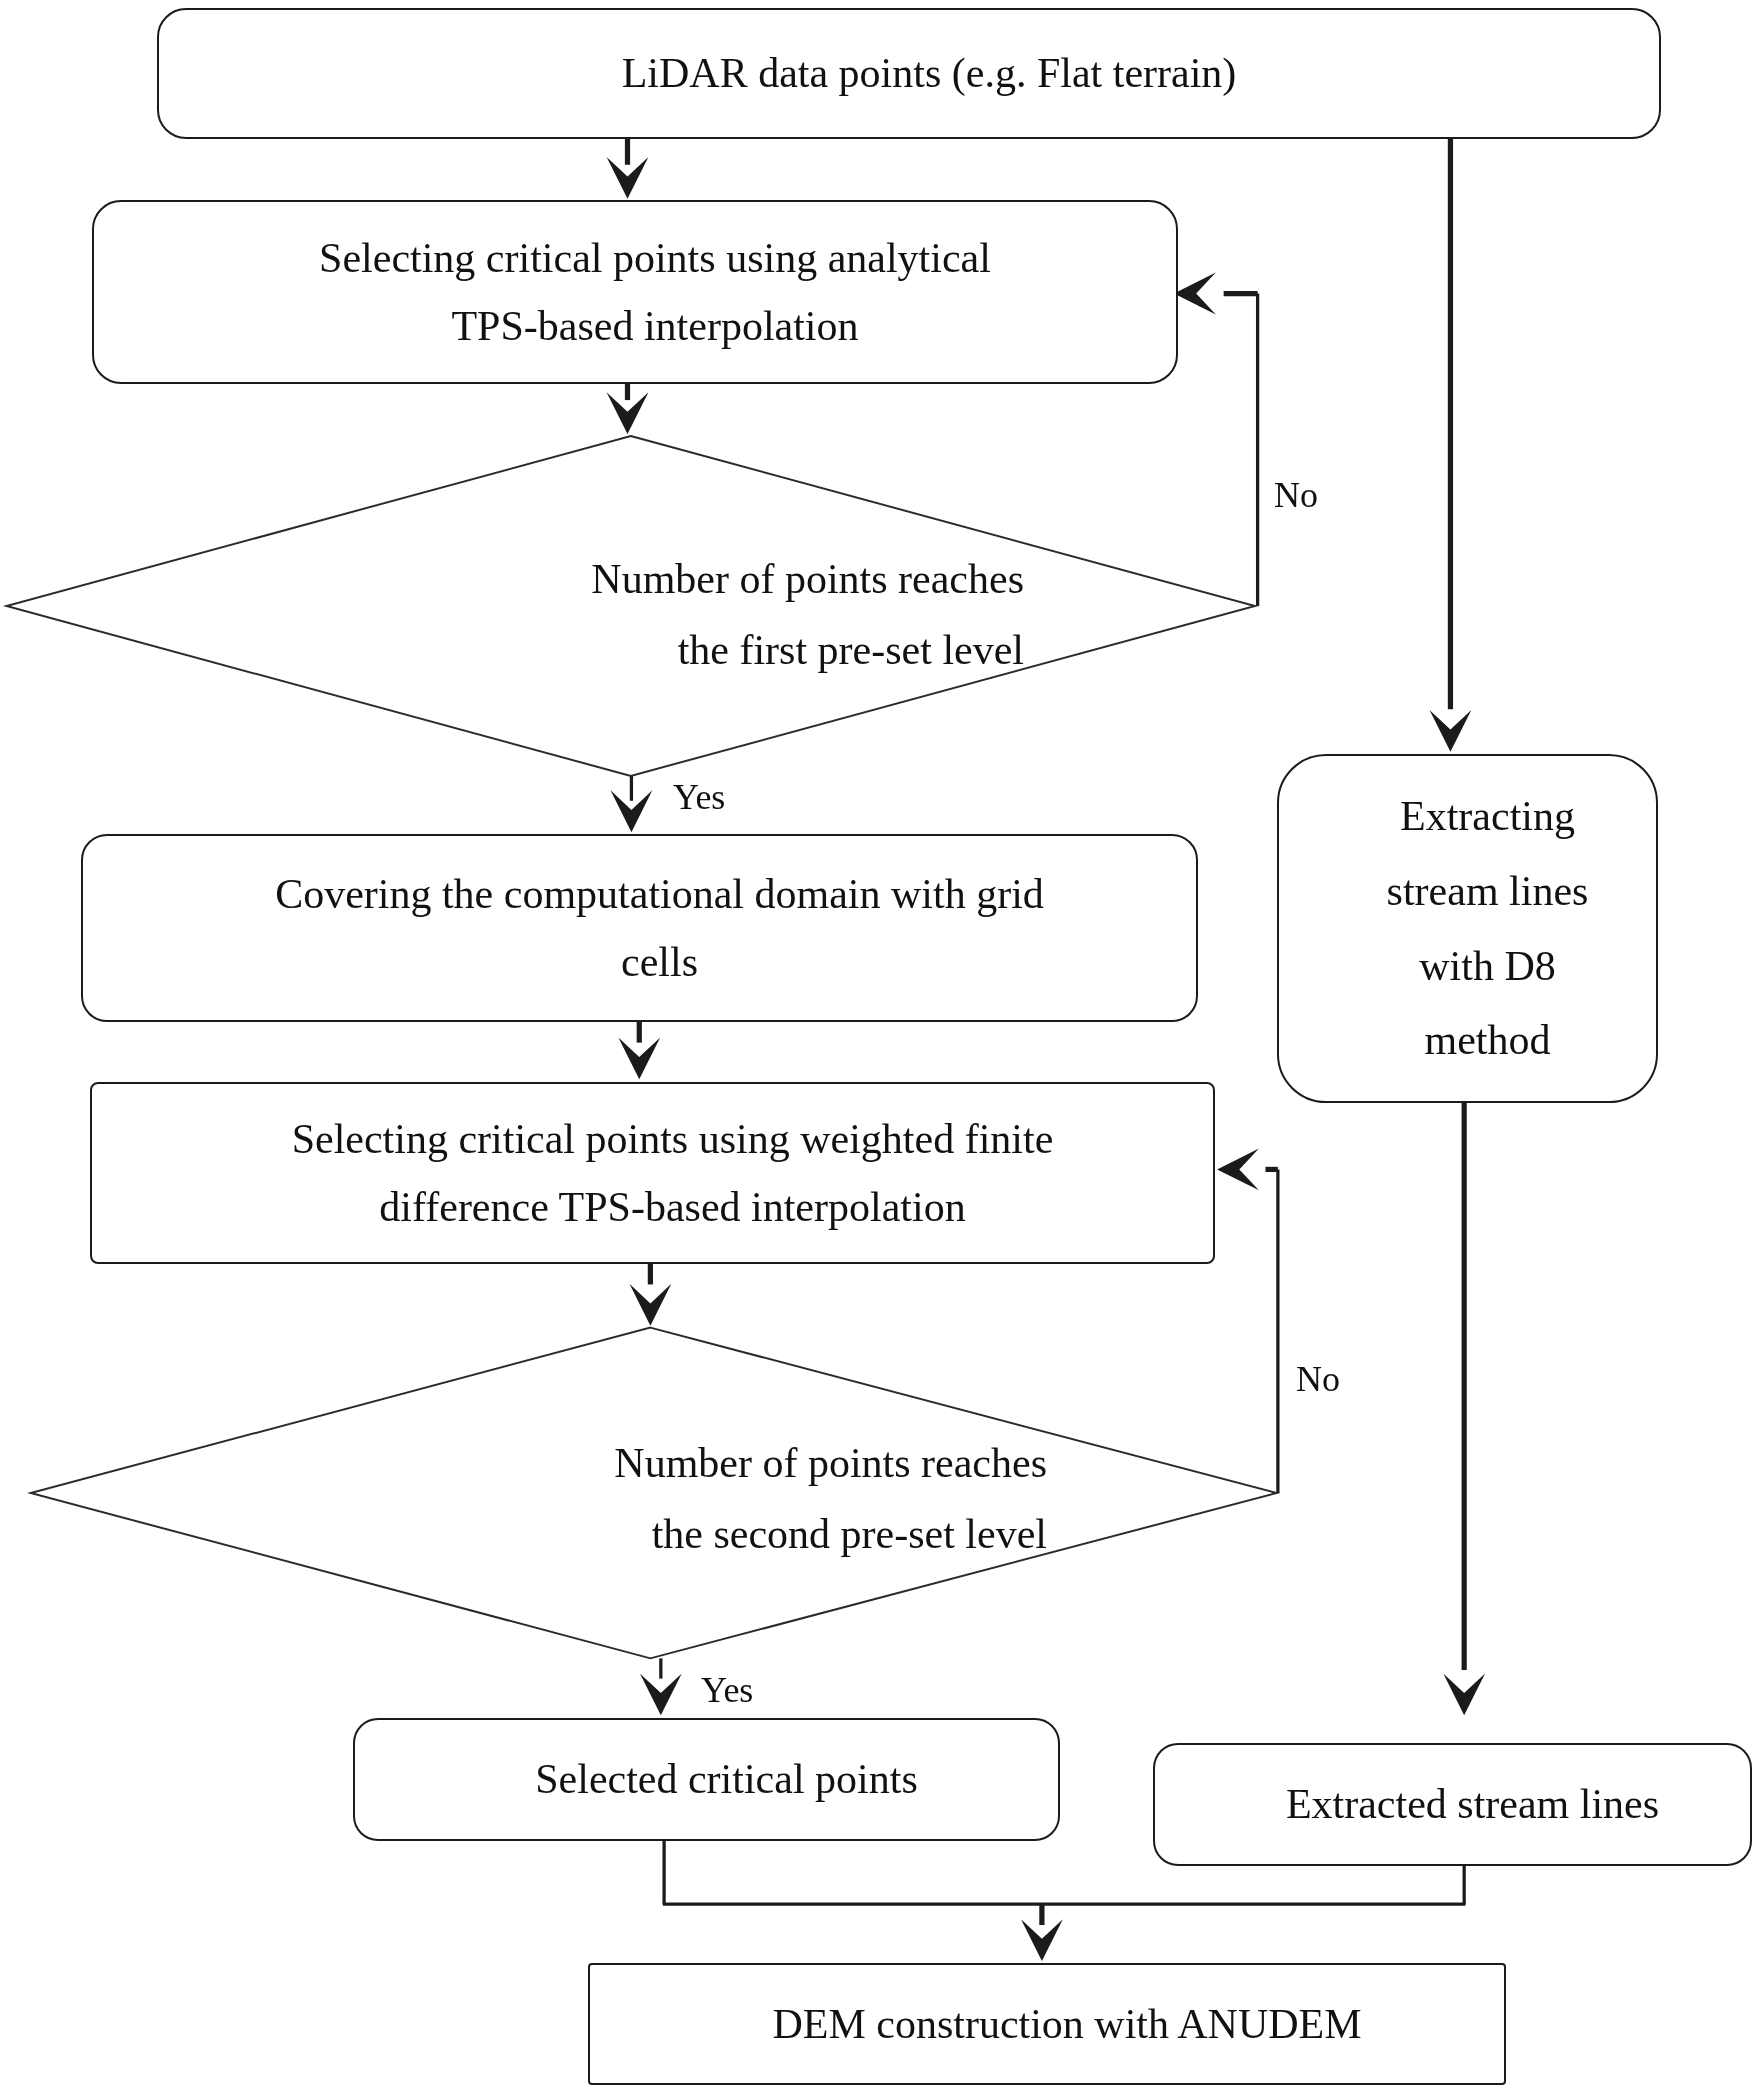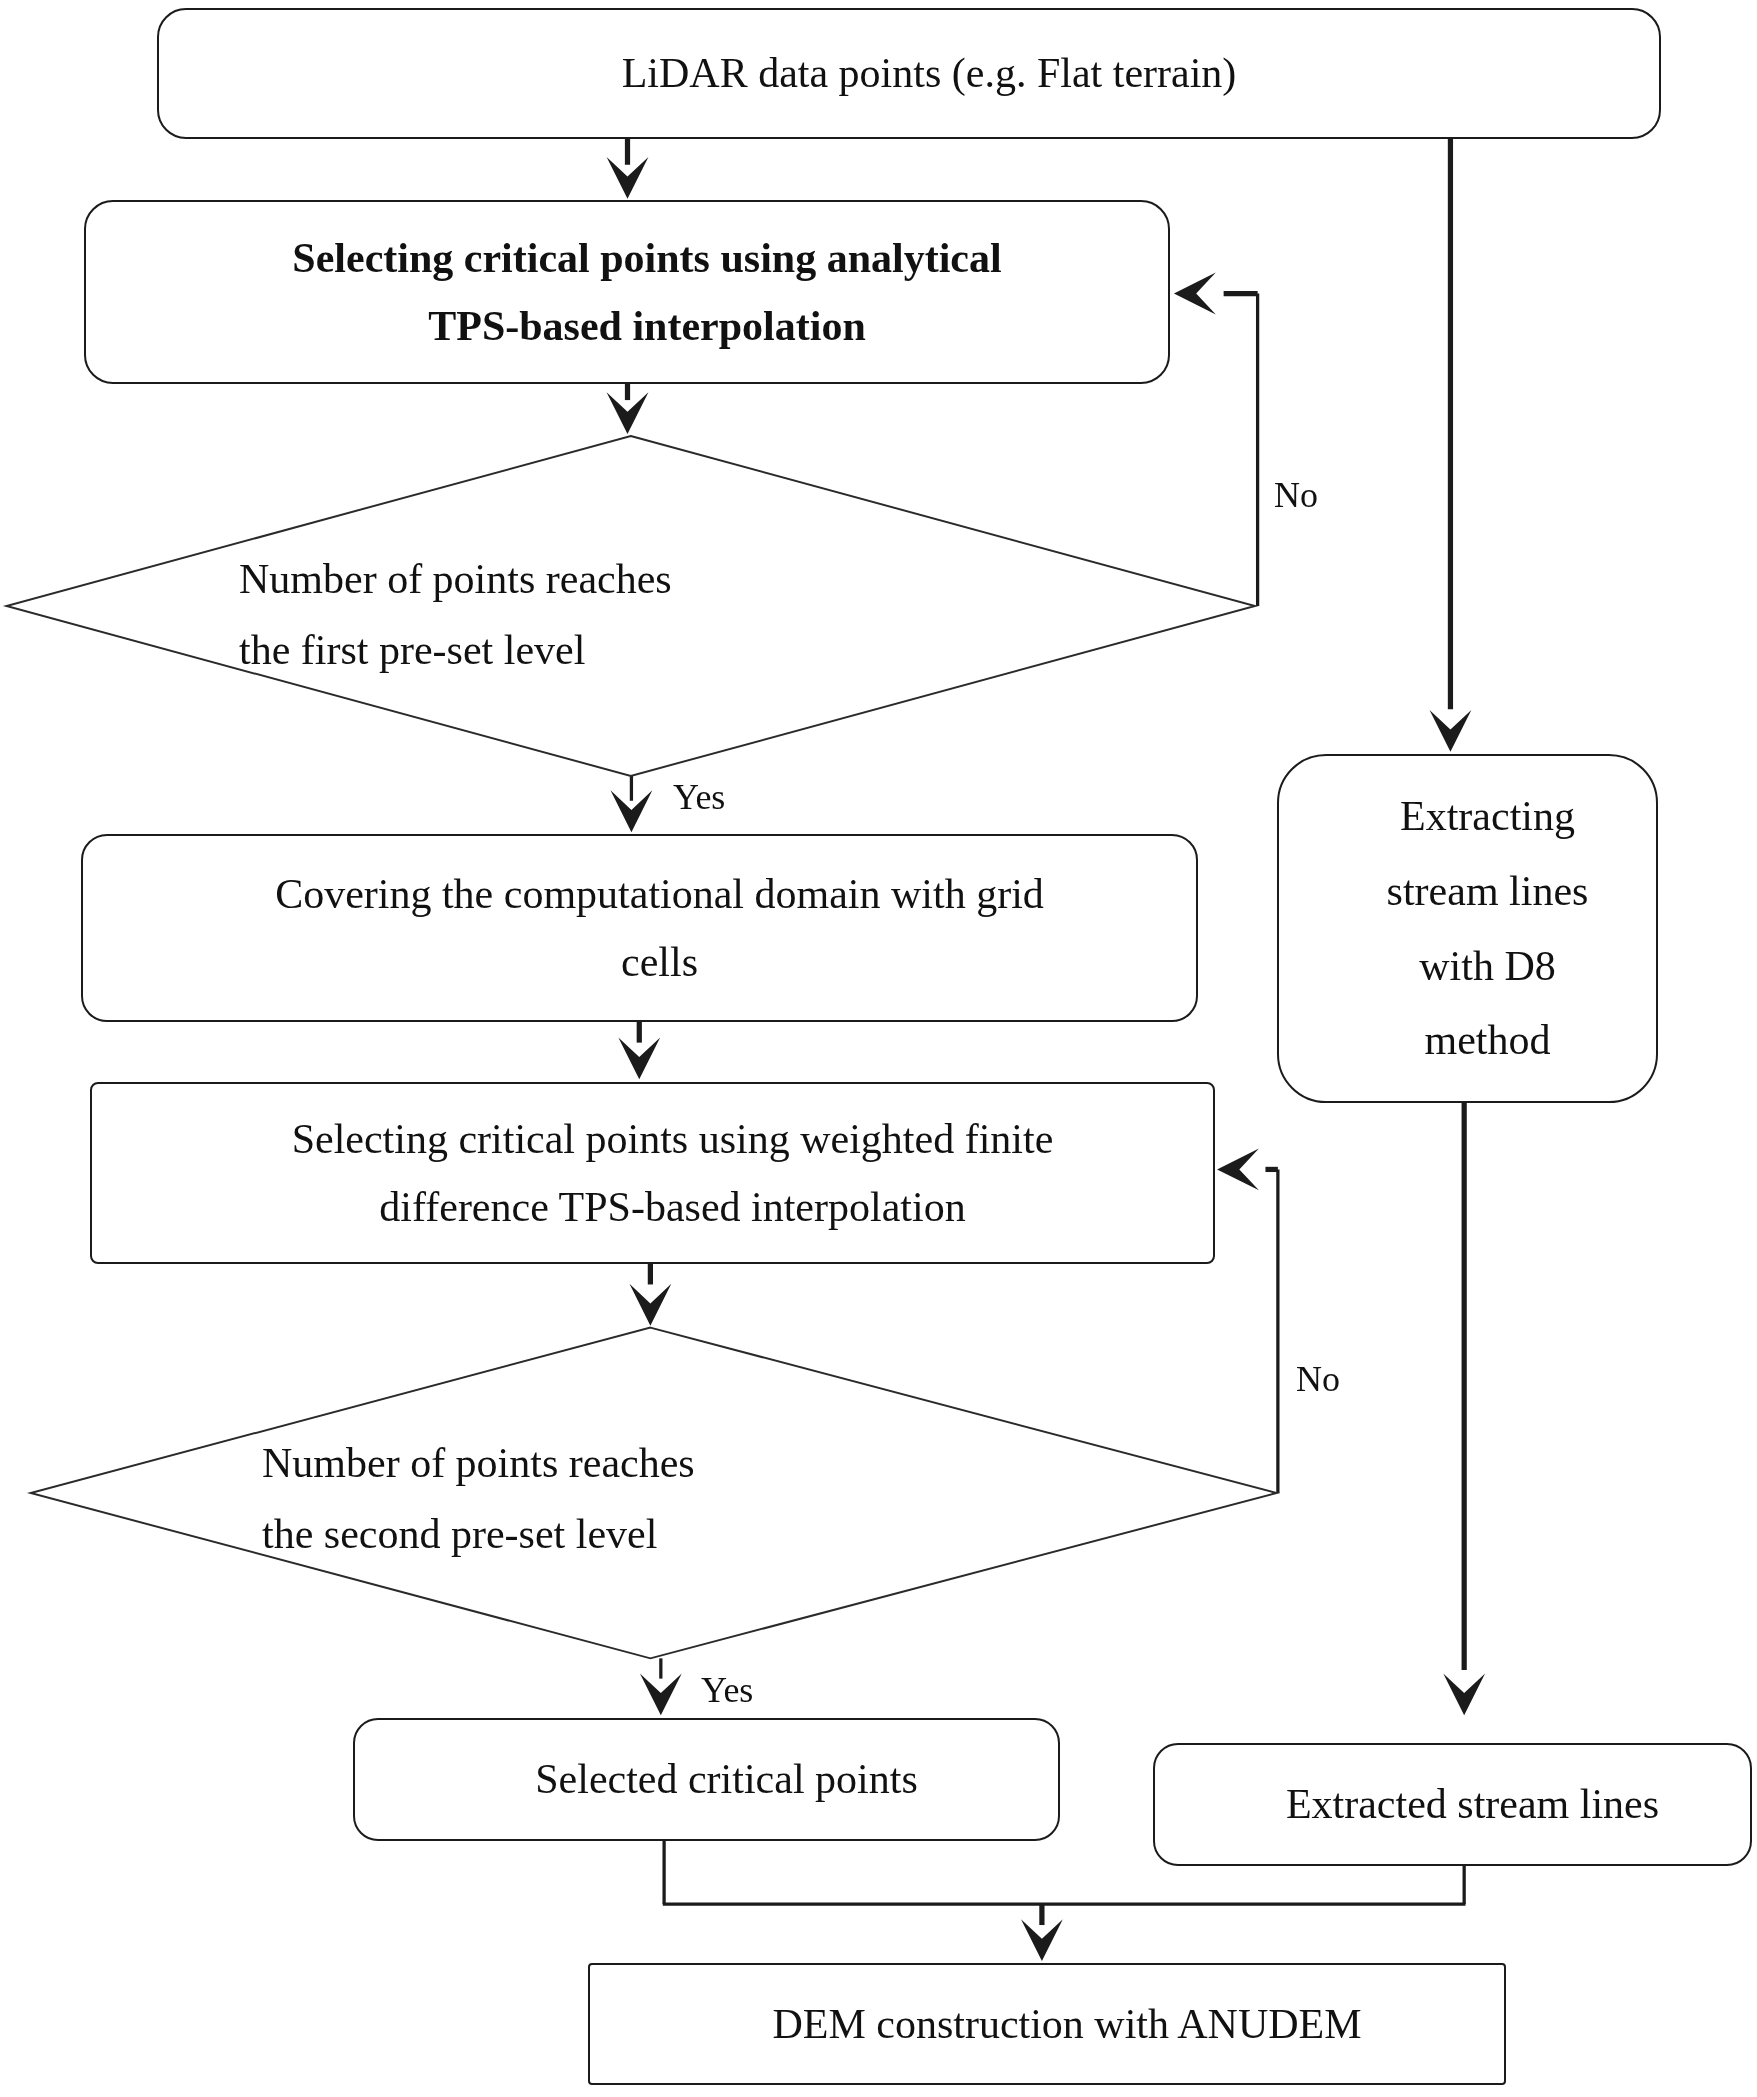--- a/index.html
+++ b/index.html
@@ -40,34 +40,34 @@
     align-items: center;
     text-align: center;
     font-size: 42px;
     line-height: 1.62;
     z-index: 2;
     padding-left: 40px;
   }
   .node span { display: block; }
 
   .node-lidar      { left: 157px;  top: 7.8px;   width: 1504px; height: 131px; border-radius: 29px; }
-  .node-selA       { left: 84px;  top: 200px;  width: 1086px; height: 184px; border-radius: 29px; font-weight: bold; }
+  .node-selA       { left: 92px;  top: 200px;  width: 1086px; height: 184px; border-radius: 29px; }
   .node-cover      { left: 81px;  top: 834px; width: 1117px; height: 188px; border-radius: 26px; }
   .node-selW       { left: 90px;  top: 1082px; width: 1125px; height: 182px; border-radius: 8px; }
   .node-selpts     { left: 353px;  top: 1718px; width: 707px;  height: 123px; border-radius: 25px; }
   .node-extracting { left: 1277px; top: 754px; width: 381px;  height: 349px; border-radius: 49px; line-height: 1.78; }
   .node-extracted  { left: 1153px; top: 1718px; width: 599px;  height: 123px; border-radius: 25px; margin-top: 25px; }
   .node-dem        { left: 588px;  top: 1963px; width: 918px; height: 122px; border-radius: 4px; }
 
   .dtext {
     position: absolute;
     display: flex;
     flex-direction: column;
     justify-content: center;
-    align-items: flex-start;
+    align-items: flex-end;
     text-align: center;
     font-size: 42px;
     line-height: 1.68;
     z-index: 2;
   }
   .dtext-1 { left: 239px; top: 523px;  width: 785px; height: 183px; }
   .dtext-2 { left: 262px; top: 1407px; width: 785px; height: 183px; }
 
   .elabel {
     position: absolute;

